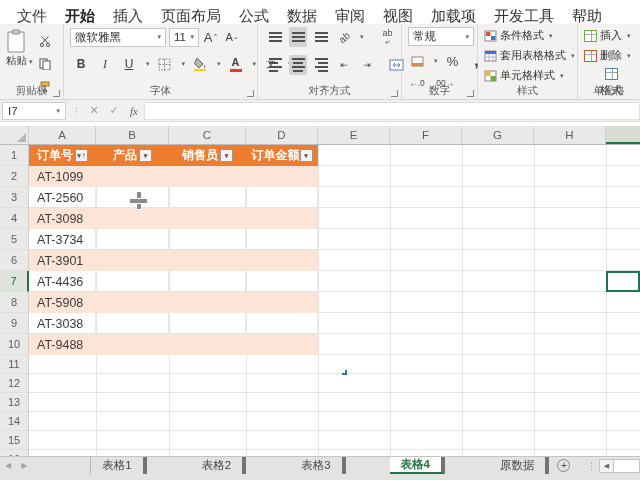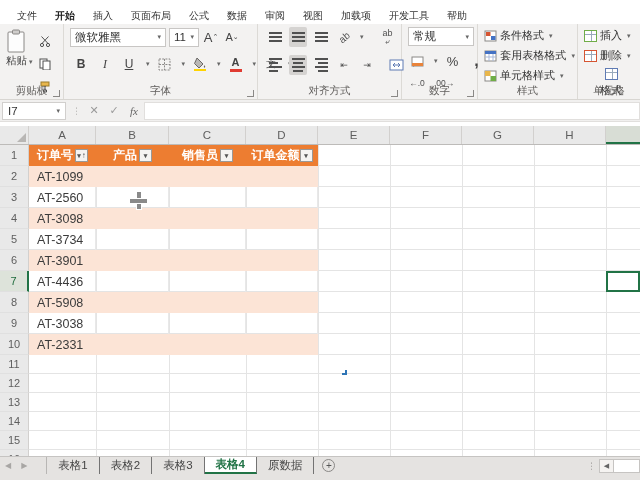--- a/index.html
+++ b/index.html
@@ -3,21 +3,21 @@
 <meta charset="utf-8">
 <style>
   * { margin:0; padding:0; box-sizing:border-box; }
   html,body { width:640px; height:480px; overflow:hidden; }
   body { font-family:"Liberation Sans", sans-serif; font-size:12px; color:#262626; }
   #app { position:relative; width:640px; height:480px; background:#fff; overflow:hidden; }
 
   
   #menubar { position:absolute; left:0; top:0; width:640px; height:24px; background:#fff;
              display:flex; align-items:stretch; padding-left:8px; }
-  .menu-tab { display:flex; align-items:center; padding:16px 9px; font-size:10px; color:#333;
+  .menu-tab { display:flex; align-items:center; padding:16px 9px; font-size:15px; color:#333;
               position:relative; cursor:default; white-space:nowrap; }
   .menu-tab.active { font-weight:bold; color:#222; }
   .menu-tab.active::after { content:""; position:absolute; left:8px; right:8px; bottom:1px;
               height:3px; background:#1e7145; }
 
   
   #ribbon { position:absolute; left:0; top:24px; width:640px; height:76px; background:#f3f2f1;
             border-bottom:1px solid #d8d6d2; display:flex; }
   .rgroup { position:relative; height:100%; border-right:1px solid #dcdad6; padding:3px 2px 14px 2px; }
   .rgroup-label { position:absolute; bottom:1px; left:0; right:0; text-align:center;
@@ -91,21 +91,21 @@
   #cellcursor .v { position:absolute; left:6.5px; top:0; width:4px; height:17px; background:#8a8a8a;
                    box-shadow:0 0 0 1px #fff; }
   #cellcursor .h { position:absolute; top:6.5px; left:0; width:17px; height:4px; background:#8a8a8a;
                    box-shadow:0 0 0 1px #fff; }
 
   
   #tabstrip { position:absolute; left:0; top:456px; width:640px; height:18px; background:#e5e3e1;
               border-top:1px solid #c6c4c2; display:flex; align-items:stretch; }
   .navarrow { display:flex; align-items:center; padding:0 5px; color:#a8a6a4; font-size:8px; }
   .sheettab { display:flex; align-items:center; padding:0 11px; font-size:11.5px; color:#444;
-              border-right:1px solid #737373; white-space:nowrap; }
+              border-right:4px solid #737373; white-space:nowrap;margin-left:44px; }
   .sheettab.first { border-left:1px solid #b8b6b4; }
   .sheettab.active { background:#fff; color:#217346; font-weight:bold; border-bottom:2px solid #217346; }
   #addsheet { display:flex; align-items:center; margin-left:8px; }
   #addsheet .circle { width:13px; height:13px; border:1px solid #8a8886; border-radius:50%;
                       display:flex; align-items:center; justify-content:center; font-size:10px; color:#555; }
   #hscroll { margin-left:auto; display:flex; align-items:center; }
   #hscroll .grip { color:#9a9896; font-size:9px; letter-spacing:-1px; margin-right:4px; }
   #hscroll .arrowbox { width:15px; height:14px; background:#f5f3f1; border:1px solid #c6c4c2;
                        display:flex; align-items:center; justify-content:center; font-size:7px; color:#666; }
   #hscroll .track { width:26px; height:14px; background:#fff; border:1px solid #c6c4c2; border-left:none; }
@@ -320,21 +320,21 @@
         <span>
           <svg class="icn" width="13" height="12" viewBox="0 0 13 12">
               <rect x="1" y="1" width="11" height="10" fill="#fff" stroke="#8a8886"></rect>
               <rect x="2" y="2" width="4.5" height="4" fill="#d65532"></rect>
               <rect x="7" y="6" width="4.5" height="4" fill="#4472c4"></rect>
             </svg>
         </span>
         <span style="font-size:11px;color:#333;">条件格式</span>
         <span class="dd">▾</span>
       </div>
-      <div class="rrow" style="padding-left:4px;margin-top:5px;justify-content:space-between;">
+      <div class="rrow" style="padding-left:4px;margin-top:5px;">
         <span>
           <svg class="icn" width="13" height="12" viewBox="0 0 13 12">
               <rect x="1" y="1" width="11" height="10" fill="#fff" stroke="#8a8886"></rect>
               <rect x="1" y="1" width="11" height="3" fill="#4472c4"></rect>
               <path d="M1 7 h11 M5 4 v7 M9 4 v7" stroke="#a9b9d9"></path>
             </svg>
         </span>
         <span style="font-size:11px;color:#333;">套用表格格式</span>
         <span class="dd">▾</span>
       </div>
@@ -490,21 +490,21 @@
           <div class="tcell wC"></div>
           <div class="tcell wD"></div>
       </div>
       <div class="trow plain">
         <div class="tcell wA">AT-3038</div>
         <div class="tcell wB"></div>
           <div class="tcell wC"></div>
           <div class="tcell wD"></div>
       </div>
       <div class="trow band">
-        <div class="tcell wA">AT-2331</div>
+        <div class="tcell wA">AT-9488</div>
         <div class="tcell wB"></div>
           <div class="tcell wC"></div>
           <div class="tcell wD"></div>
       </div>
       <div id="tbl-resize"></div>
     </div>
 
     <div id="activecell"></div>
 
     <div id="cellcursor">

